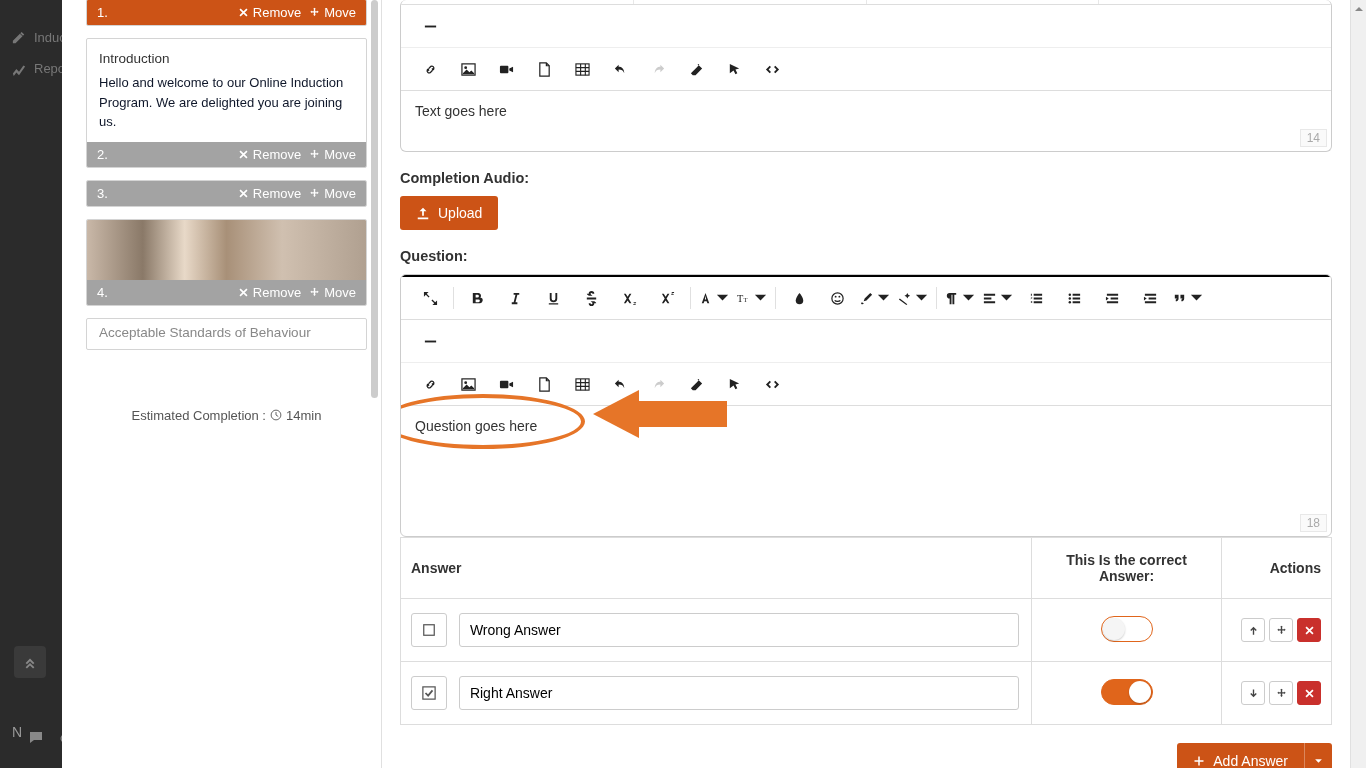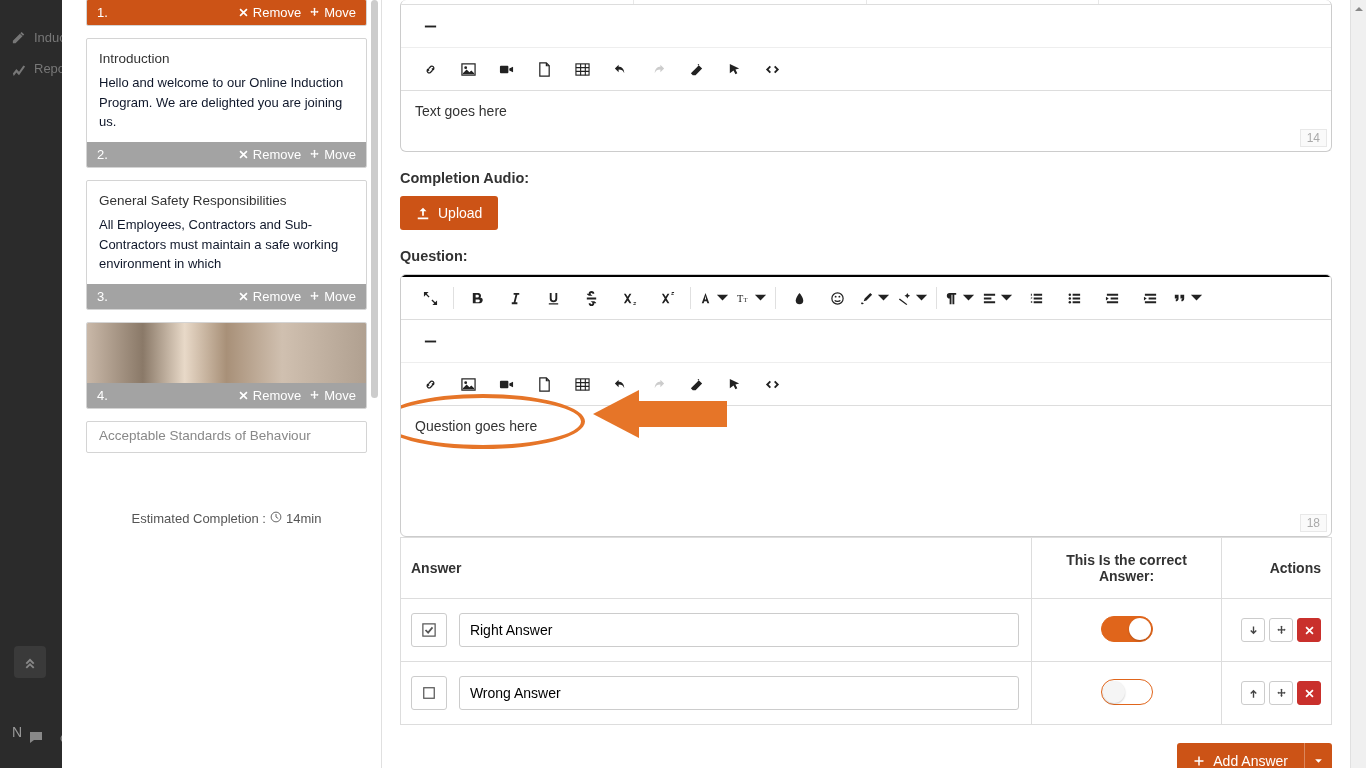--- a/index.html
+++ b/index.html
@@ -40,21 +40,21 @@
   padding: 5px 10px; font-size: 13px; gap: 8px;
 }
 .slide-footer.orange { background: #cc5316; }
 .slide-footer .num { margin-right: auto; }
 .slide-footer-btn { display: inline-flex; align-items: center; gap: 4px; cursor: pointer; font-size: 13px; }
 .slide-footer-btn svg { width: 11px; height: 11px; fill: #fff; }
 .slide-img-placeholder {
   height: 60px;
   background: linear-gradient(90deg, #c9b8a8 0%, #8a7968 20%, #e8d9c8 35%, #a89078 50%, #d0c0b0 70%, #b0a090 100%);
 }
-.est-completion { text-align: center; padding: 16px; font-size: 13px; color: #555; display: flex; justify-content: center; gap: 4px; }
+.est-completion { text-align: center; padding: 16px; font-size: 13px; color: #555; display: flex; align-items: center; justify-content: center; gap: 4px; }
 .est-completion svg { width: 12px; height: 12px; fill: #555; }
 .slides-vscroll { position: absolute; right: 3px; top: 0; bottom: 370px; width: 7px; background: #ccc; border-radius: 4px; }
 
 
 .main { flex: 1; background: #fff; overflow-y: auto; padding: 0 18px 20px 18px; position: relative; }
 .main-inner { padding: 0 0 20px 0; }
 
 
 .editor {
   border: 1px solid #ccc; border-radius: 6px; overflow: hidden; position: relative;
@@ -236,24 +236,20 @@
           <span class="slide-footer-btn">
             <svg viewBox="0 0 16 16">
                 <path d="M8 1l2 2H9v3h3V5l2 2-2 2V8h-3v3h1l-2 2-2-2h1V8H4v1L2 7l2-2v1h3V3H6l2-2z"></path>
               </svg>
             <span>Move</span>
           </span>
         </div>
       </div>
 
       <div class="slide-card">
-        <div class="slide-body">
-          <div class="slide-title">General Safety Responsibilities</div>
-          <div class="slide-text">All Employees, Contractors and Sub-Contractors must maintain a safe working environment in which</div>
-        </div>
         <div class="slide-footer">
           <span class="num">3.</span>
           <span class="slide-footer-btn">
             <svg viewBox="0 0 16 16">
                 <path d="M3 3l10 10M13 3L3 13" stroke="#fff" stroke-width="2.4" fill="none"></path>
               </svg>
             <span>Remove</span>
           </span>
           <span class="slide-footer-btn">
             <svg viewBox="0 0 16 16">
@@ -608,20 +604,52 @@
       
       <table class="ans-table">
         <thead>
           <tr>
             <th>Answer</th>
             <th class="center" style="width:190px">This Is the correct Answer:</th>
             <th class="right" style="width:110px">Actions</th>
           </tr>
         </thead>
         <tbody>
+          <tr>
+            <td>
+              <span class="checkbox-box">
+                <svg viewBox="0 0 16 16">
+                    <rect x="2" y="2" width="12" height="12" fill="none" stroke="#555" stroke-width="1.4"></rect>
+                  </svg>
+              </span>
+              <input class="answer-input" value="Wrong Answer" style="">
+            </td>
+            <td class="center">
+              <span class="toggle off"><span class="knob"></span></span>
+            </td>
+            <td class="right">
+              <span class="action-btns">
+                <span class="action-btn">
+                    <svg viewBox="0 0 16 16">
+                      <path d="M8 14V5M4 8l4-4 4 4" fill="none" stroke="#444" stroke-width="2"></path>
+                    </svg>
+                  </span>
+                <span class="action-btn">
+                    <svg viewBox="0 0 16 16">
+                      <path d="M8 1l2 2H9v3h3V5l2 2-2 2V8h-3v3h1l-2 2-2-2h1V8H4v1L2 7l2-2v1h3V3H6z"></path>
+                    </svg>
+                  </span>
+                <span class="action-btn danger">
+                    <svg viewBox="0 0 16 16">
+                      <path d="M3 3l10 10M13 3L3 13" stroke="#fff" stroke-width="2.5"></path>
+                    </svg>
+                  </span>
+              </span>
+            </td>
+          </tr>
           <tr>
             <td>
               <span class="checkbox-box">
                 <svg viewBox="0 0 16 16">
                     <rect x="1" y="1" width="14" height="14" fill="none" stroke="#555" stroke-width="1.4"></rect>
                     <path d="M4 8l3 3 5-6" fill="none" stroke="#555" stroke-width="2"></path>
                   </svg>
               </span>
               <input class="answer-input" value="Right Answer" style="">
             </td>
@@ -641,52 +669,20 @@
                     </svg>
                   </span>
                 <span class="action-btn danger">
                     <svg viewBox="0 0 16 16">
                       <path d="M3 3l10 10M13 3L3 13" stroke="#fff" stroke-width="2.5"></path>
                     </svg>
                   </span>
               </span>
             </td>
           </tr>
-          <tr>
-            <td>
-              <span class="checkbox-box">
-                <svg viewBox="0 0 16 16">
-                    <rect x="2" y="2" width="12" height="12" fill="none" stroke="#555" stroke-width="1.4"></rect>
-                  </svg>
-              </span>
-              <input class="answer-input" value="Wrong Answer" style="">
-            </td>
-            <td class="center">
-              <span class="toggle off"><span class="knob"></span></span>
-            </td>
-            <td class="right">
-              <span class="action-btns">
-                <span class="action-btn">
-                    <svg viewBox="0 0 16 16">
-                      <path d="M8 14V5M4 8l4-4 4 4" fill="none" stroke="#444" stroke-width="2"></path>
-                    </svg>
-                  </span>
-                <span class="action-btn">
-                    <svg viewBox="0 0 16 16">
-                      <path d="M8 1l2 2H9v3h3V5l2 2-2 2V8h-3v3h1l-2 2-2-2h1V8H4v1L2 7l2-2v1h3V3H6z"></path>
-                    </svg>
-                  </span>
-                <span class="action-btn danger">
-                    <svg viewBox="0 0 16 16">
-                      <path d="M3 3l10 10M13 3L3 13" stroke="#fff" stroke-width="2.5"></path>
-                    </svg>
-                  </span>
-              </span>
-            </td>
-          </tr>
         </tbody>
       </table>
 
       <div class="add-answer-row">
         <button class="btn-add">
           <svg viewBox="0 0 16 16">
               <path d="M7 2h2v5h5v2H9v5H7V9H2V7h5z"></path>
             </svg>
           <span>Add Answer</span>
         </button>

